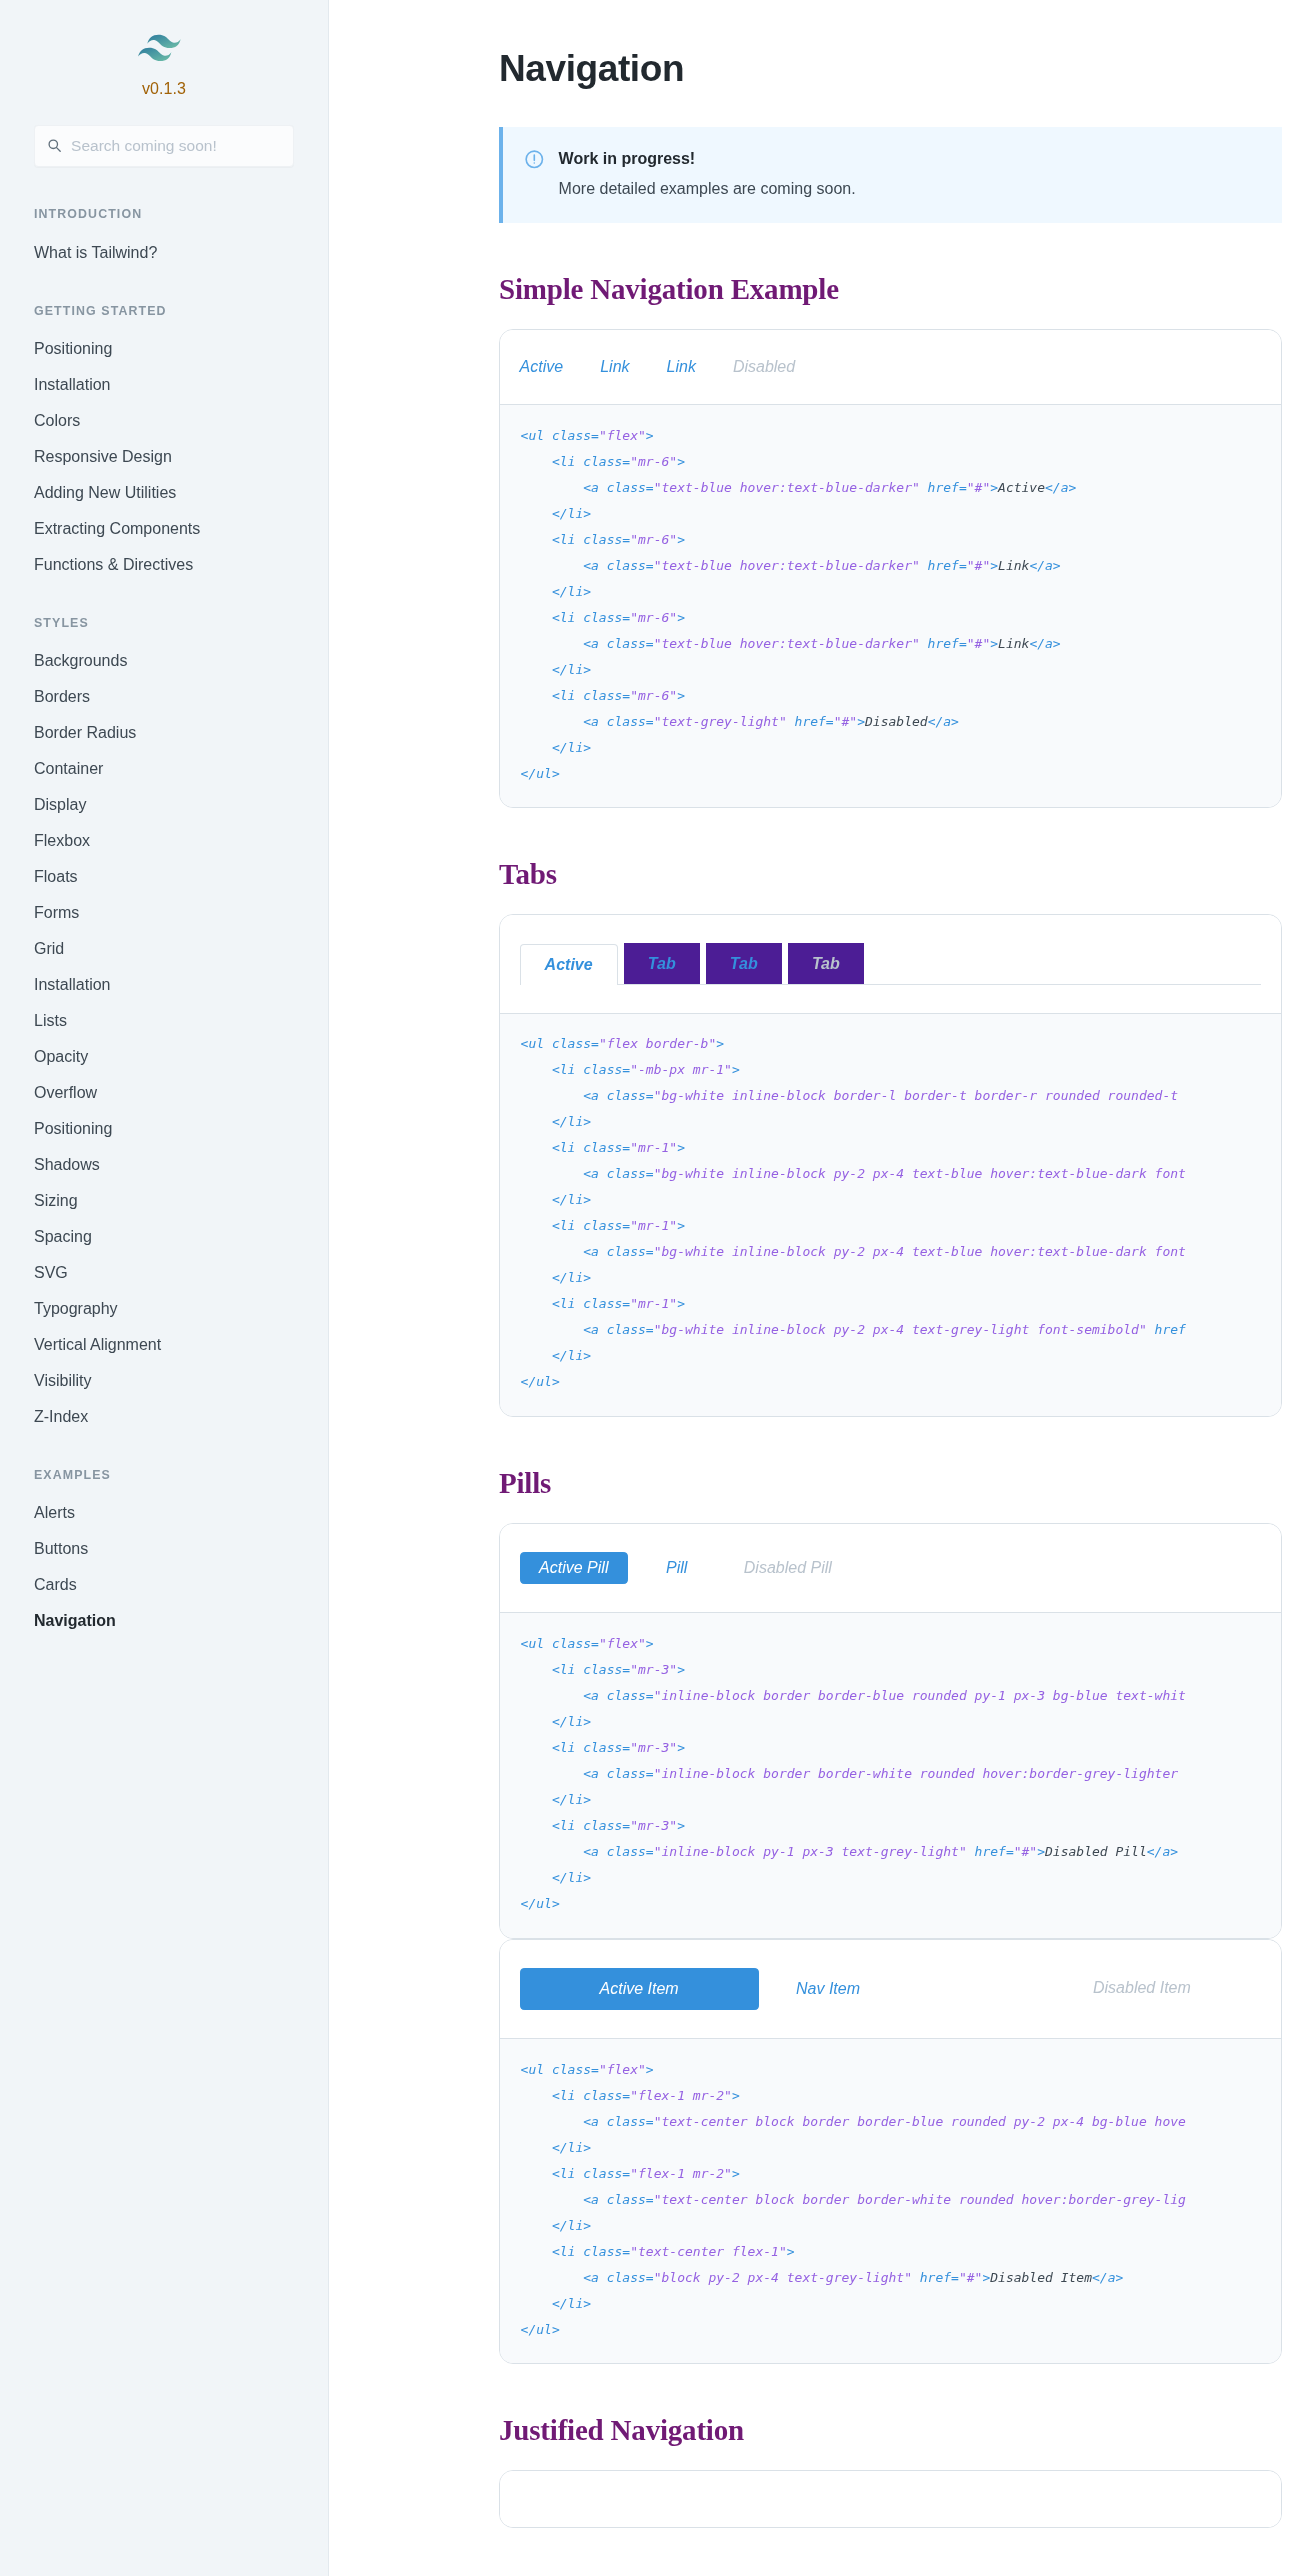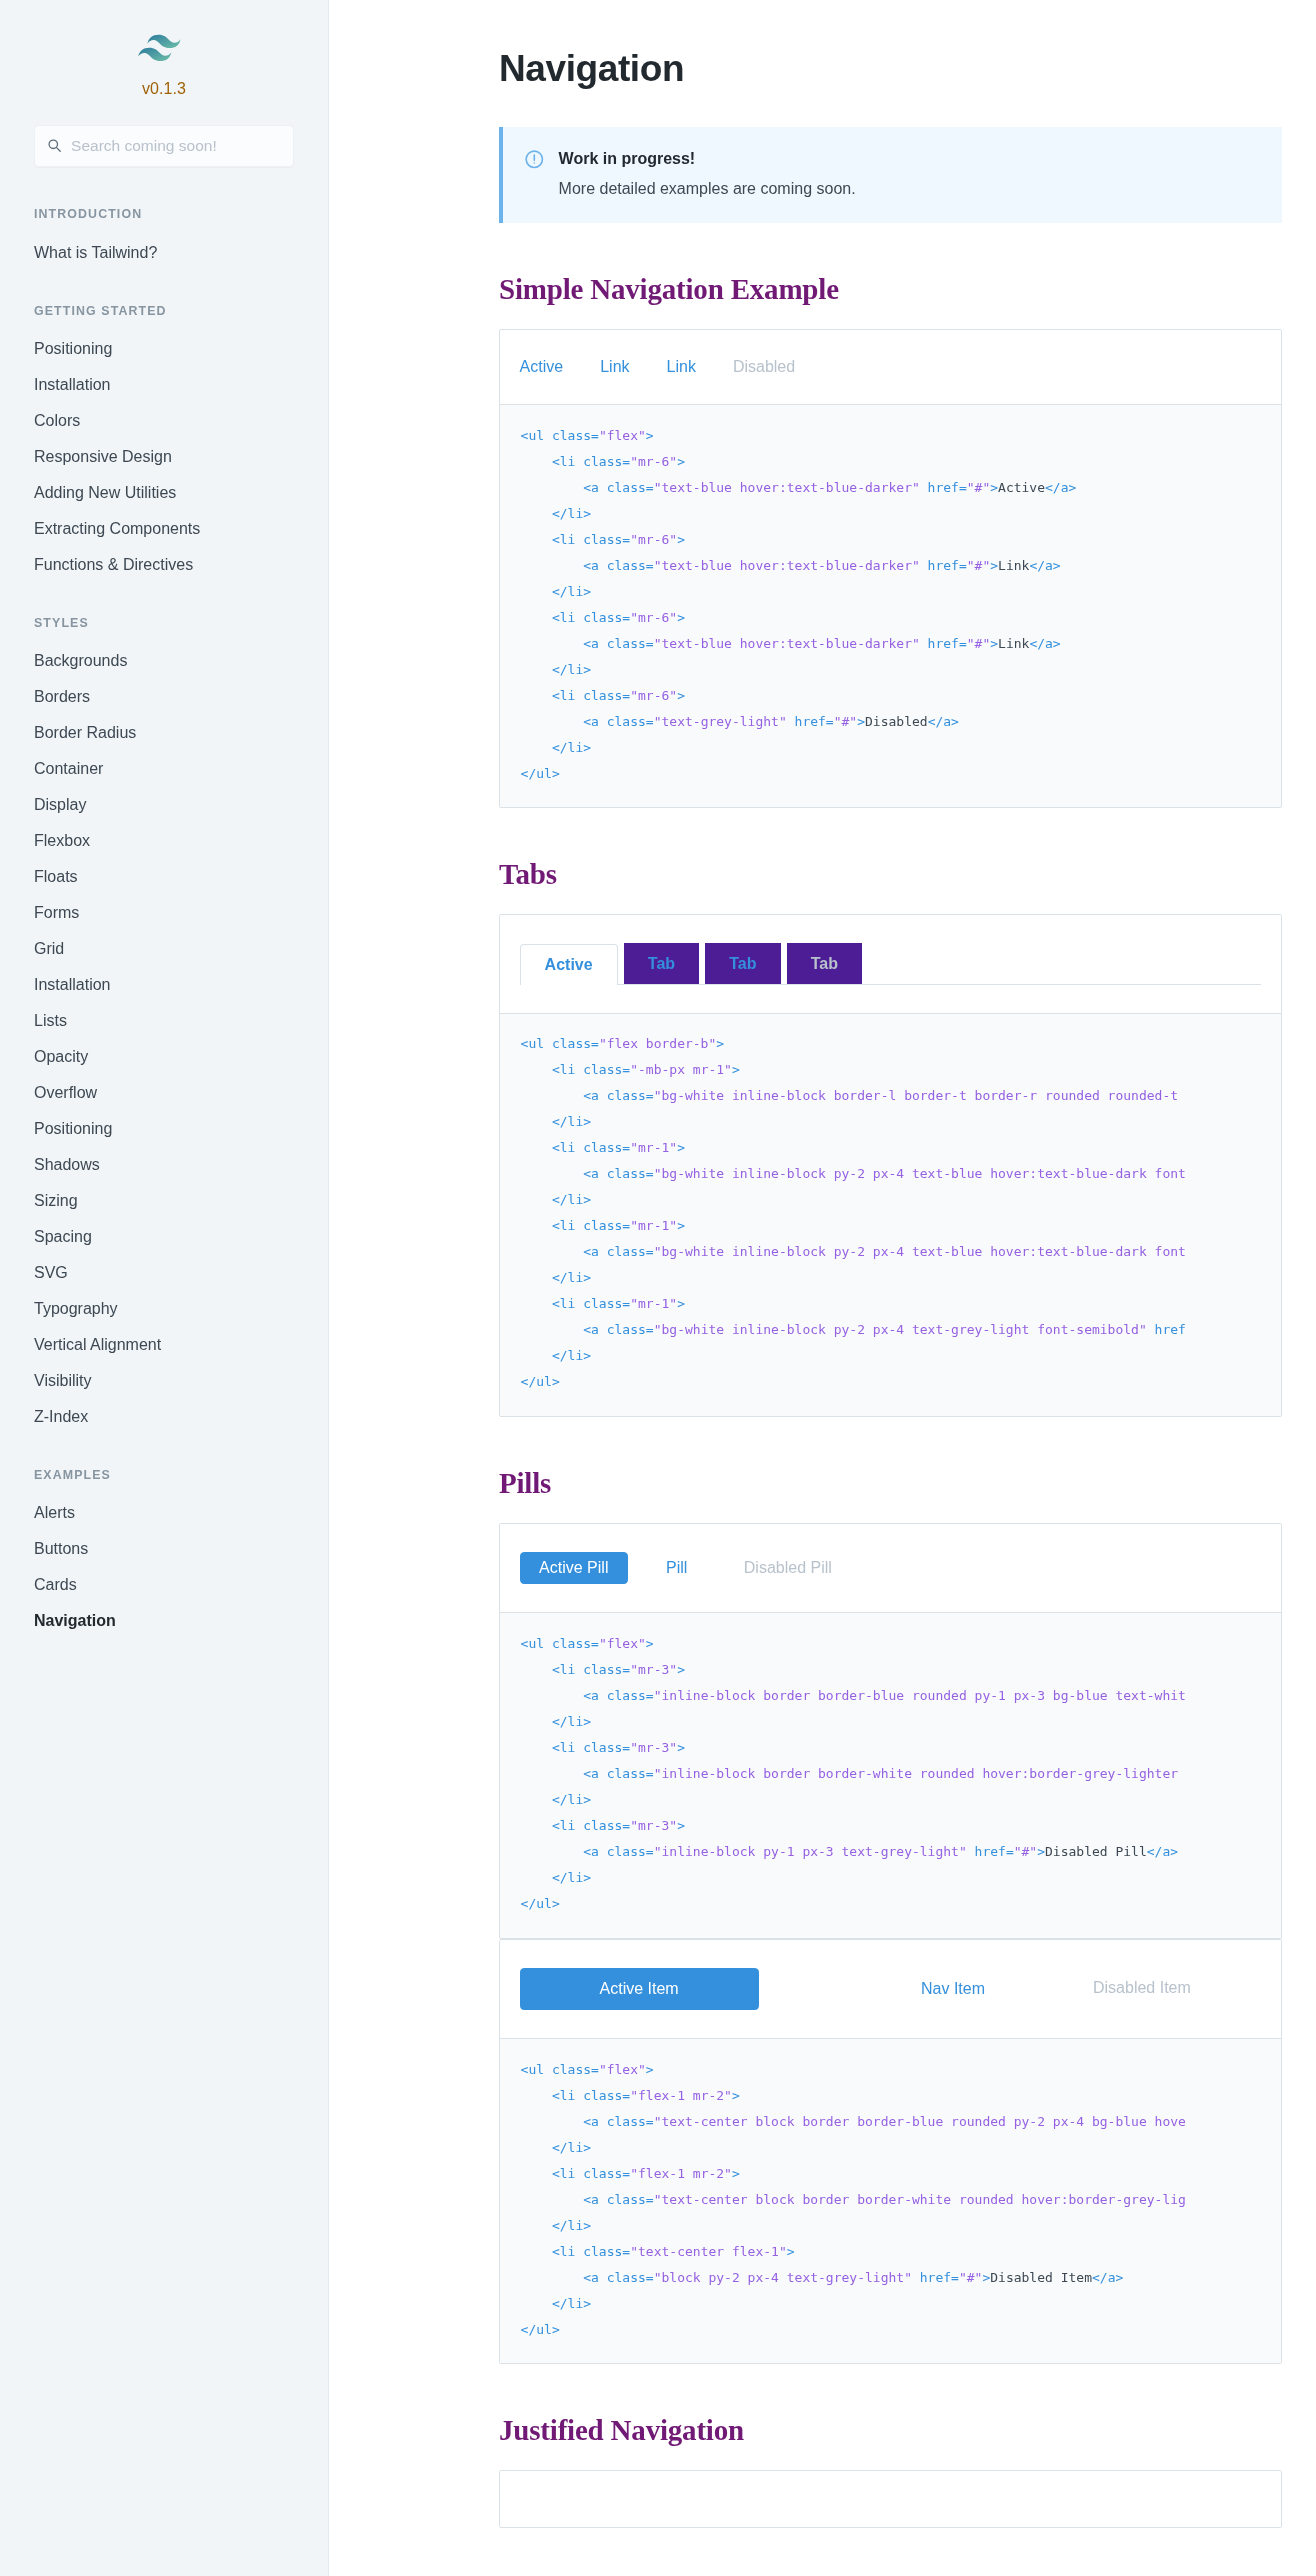--- a/index.html
+++ b/index.html
@@ -108,23 +108,24 @@
     font-weight: bold;
     color: #701a75;
     margin-top: 50px;
     margin-bottom: 23px;
     letter-spacing: -0.2px;
     font-family: Liberation Serif, serif;
   }
 
   .example-card {
     border: 1.5px solid #dae1e7;
-    border-radius: 2px;
+    border-radius: 14px;
     overflow: hidden;
     background: #ffffff;
+    font-style: italic;
   }
   .example-preview {
     background: #ffffff;
     padding: 28px 19.6px;
   }
   .example-code {
     background: #f8fafc;
     border-top: 1.5px solid #dae1e7;
     padding: 17.5px 20.6px 20.6px 20.6px;
     overflow: hidden;
@@ -194,21 +195,21 @@
   
   ul.flexfill { list-style: none; display: flex; margin: 0; padding: 0; }
   .ff-li { flex: 1 1 0; margin-right: 12.4px; }
   .ff-li-last { flex: 1 1 0; text-align: center; }
   .ff-active {
     text-align: center; display: block; border: 1.5px solid #3490dc;
     border-radius: 4.1px; padding: 11.3px 24px; background: #3490dc;
     color: #ffffff; font-size: 16px; text-decoration: none; cursor: pointer;
   }
   .ff-link {
-    text-align: right; display: block; border: 1.5px solid #ffffff;
+    text-align: left; display: block; border: 1.5px solid #ffffff;
     border-radius: 4.1px; padding: 11.3px 24px; color: #3490dc;
     font-size: 16px; text-decoration: none; cursor: pointer;
   }
   .ff-disabled {
     display: block; padding: 11.3px 24px; color: #b8c2cc;
     font-size: 16px; text-decoration: none; cursor: default;
   }
 </style>
 </head>
 <body>

